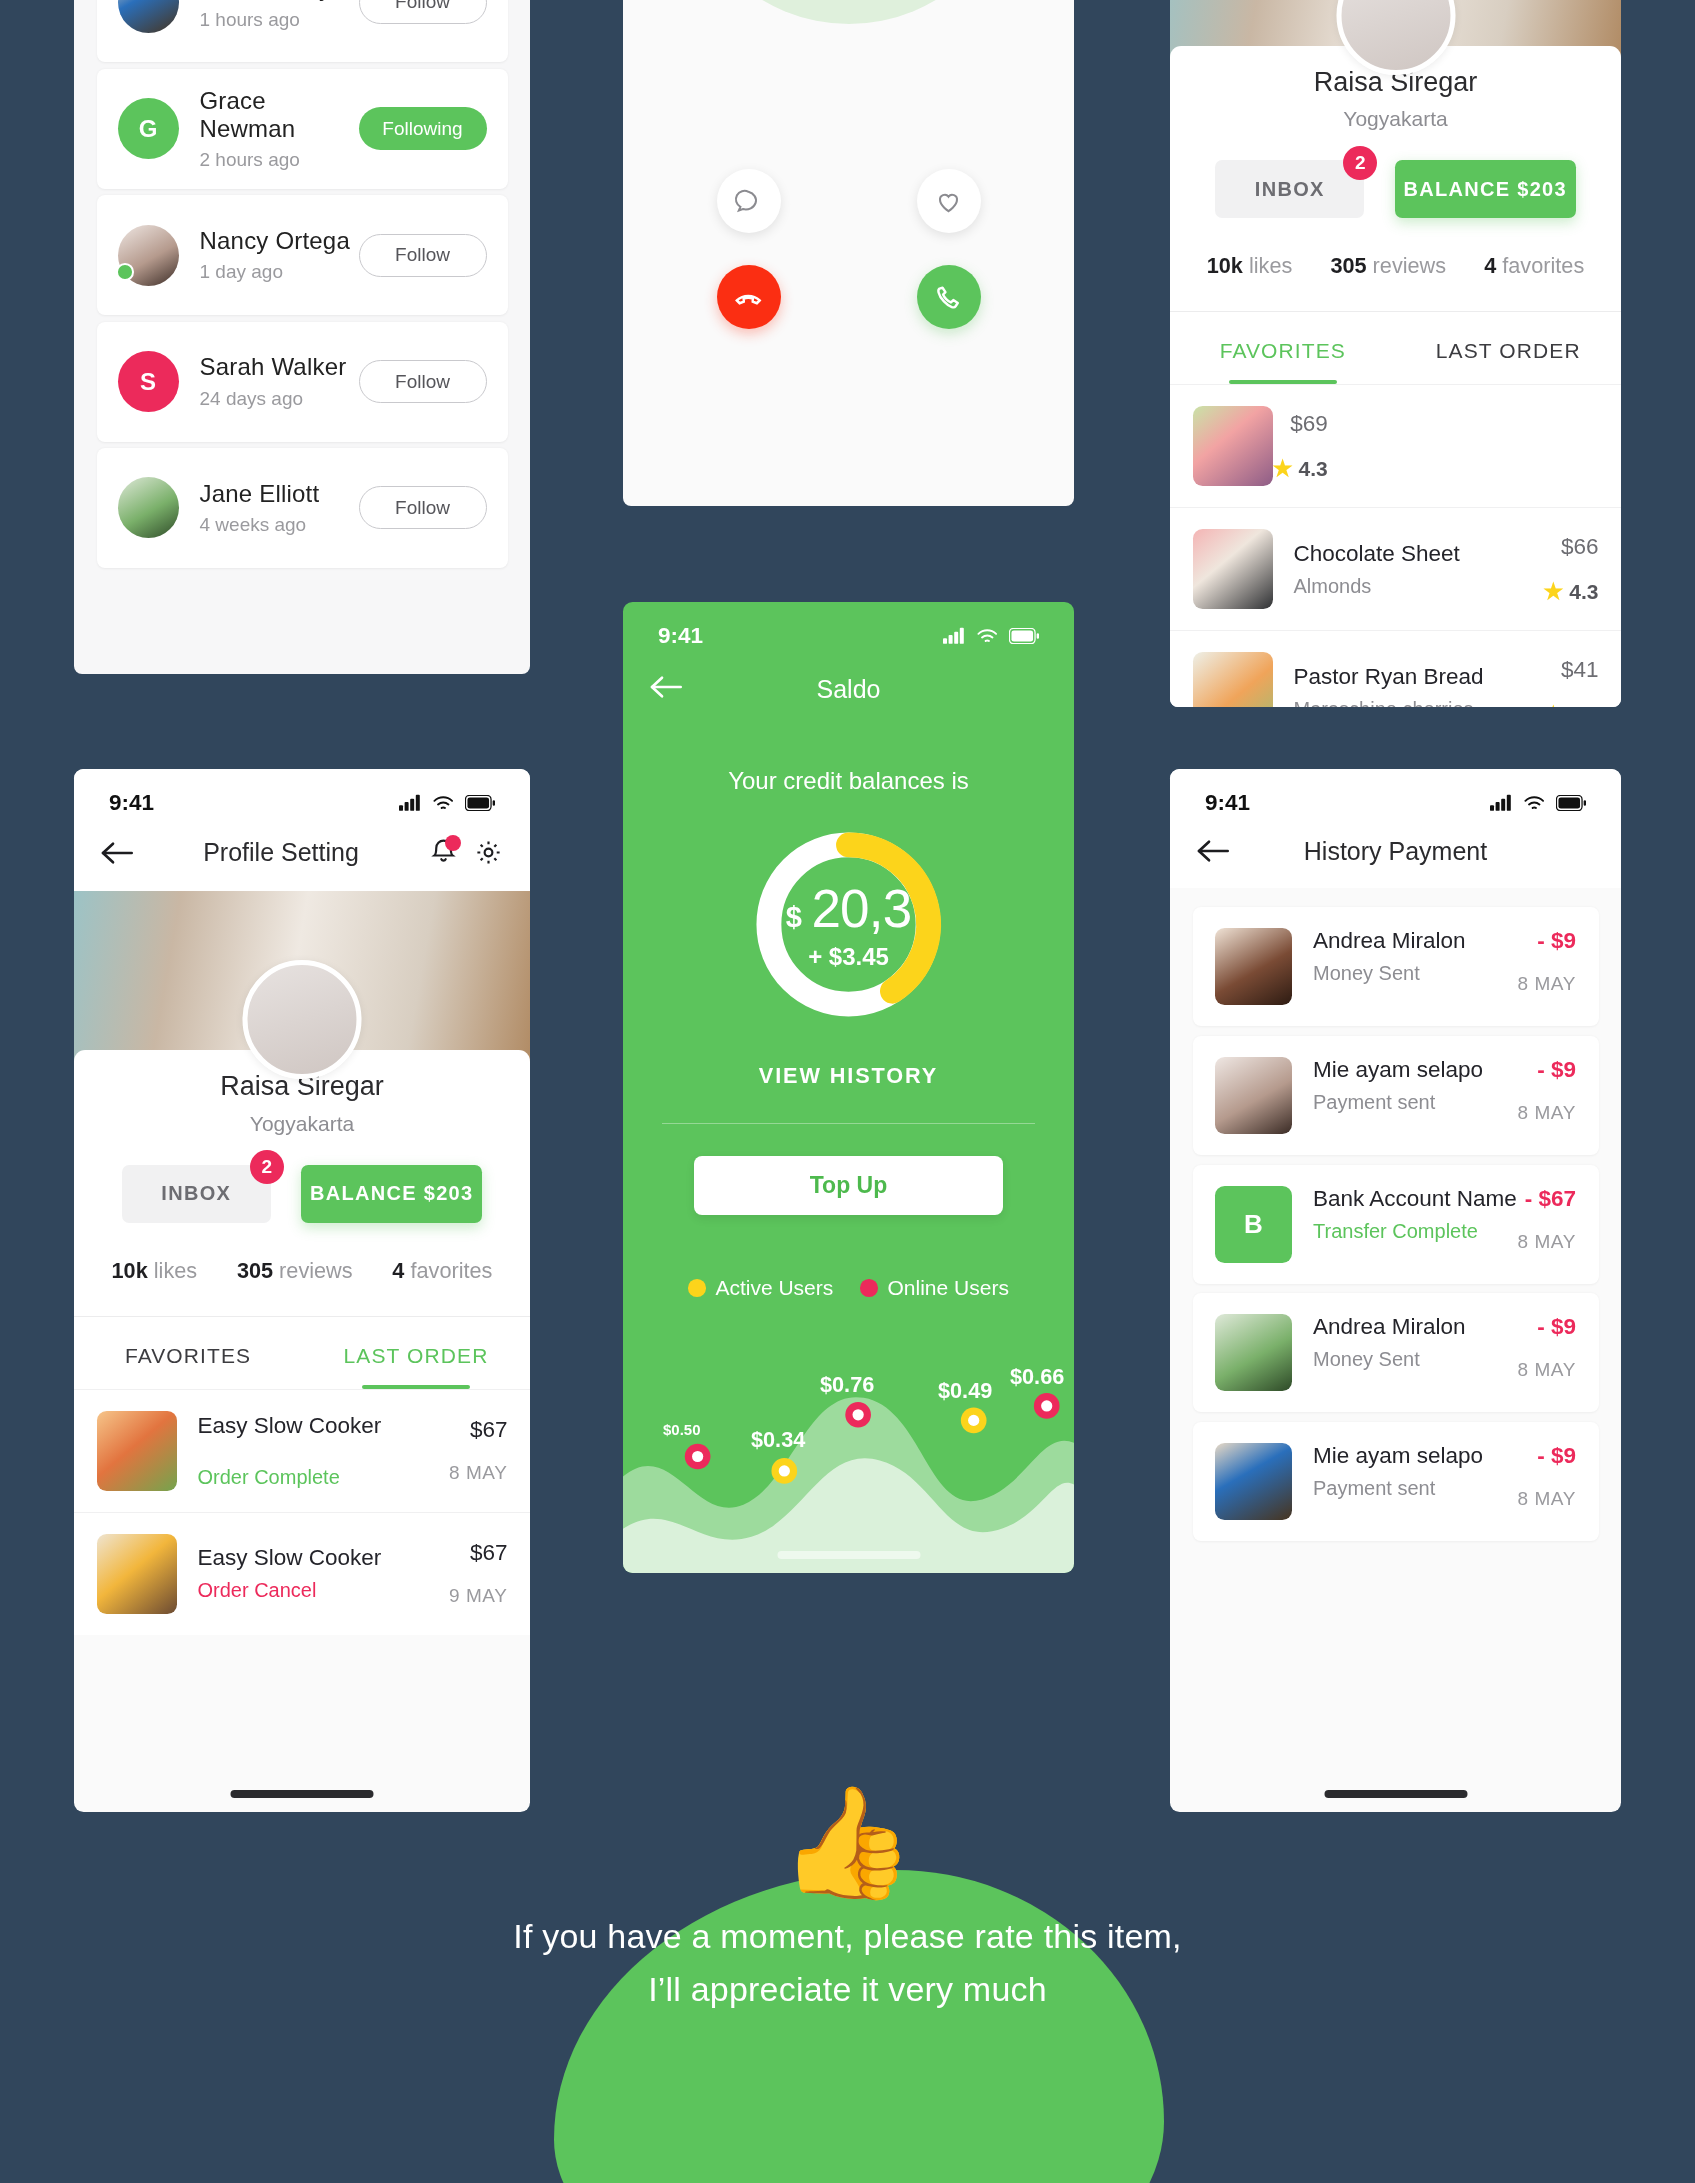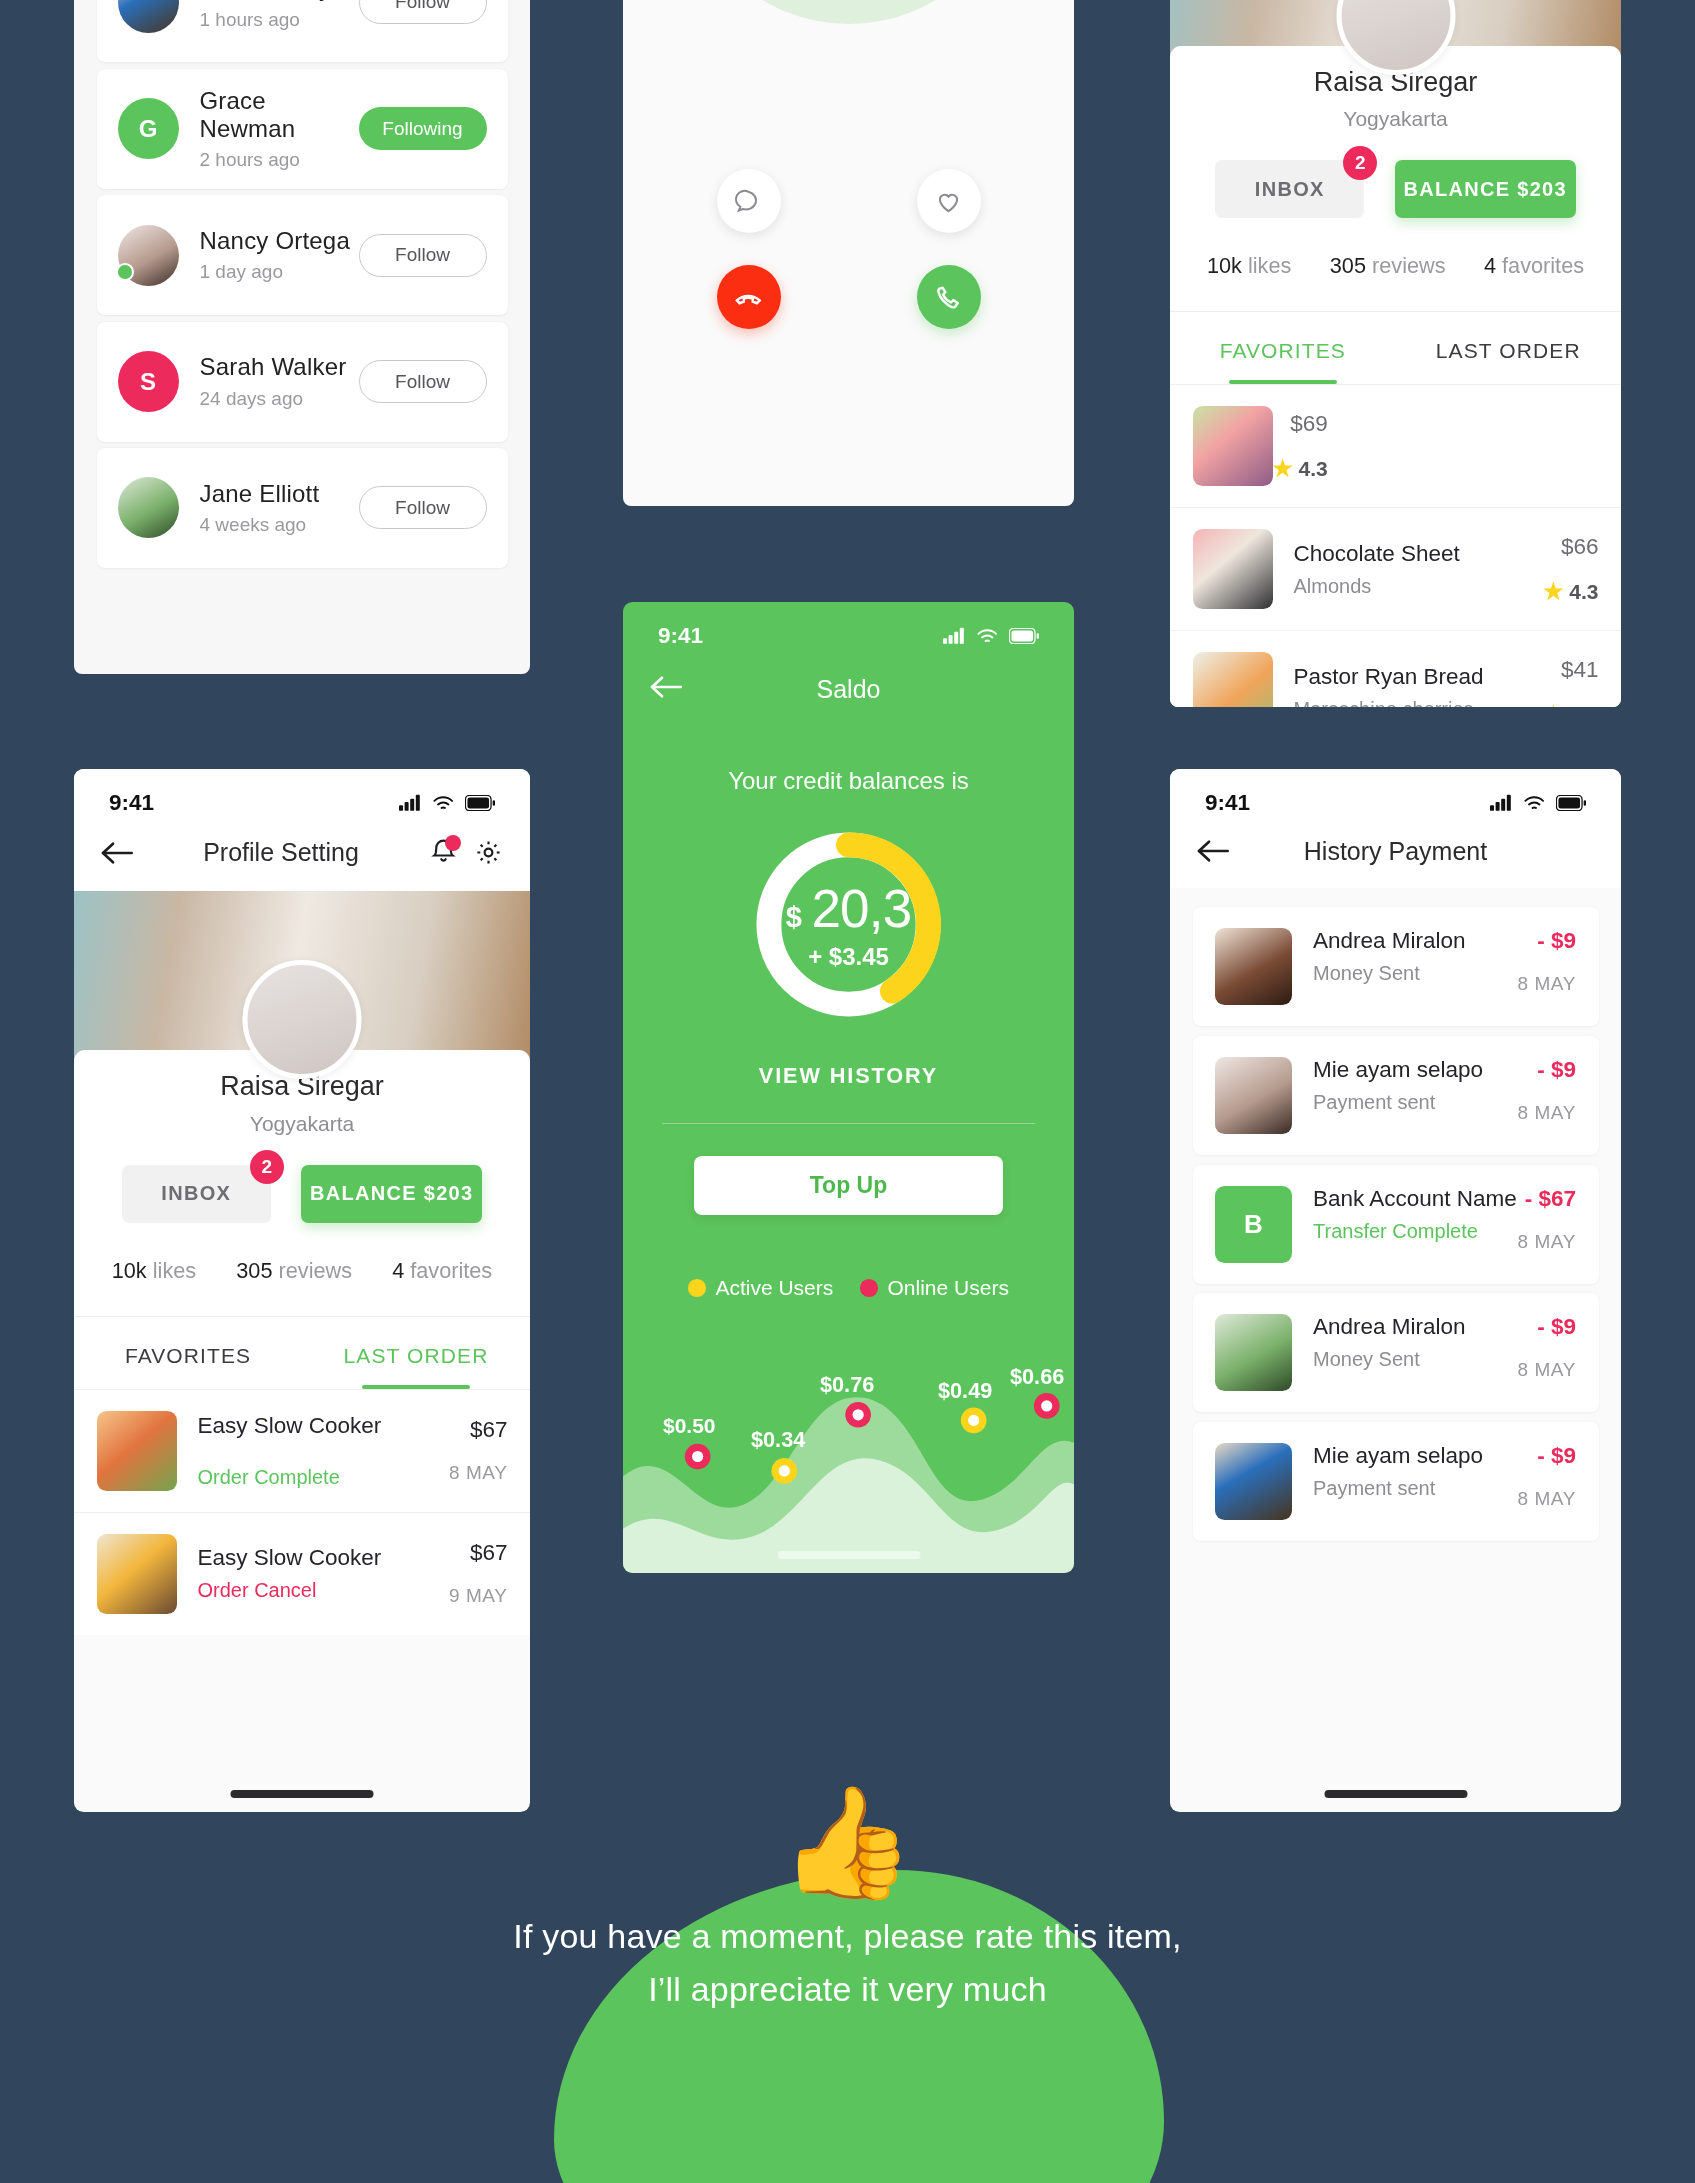--- a/index.html
+++ b/index.html
@@ -60,21 +60,21 @@
   .pbtns { display:flex; justify-content:center; gap:30.5px; margin-top:29px; }
   .pbtn { height:58px; border-radius:7.2px; display:flex; align-items:center; justify-content:center;
           font-size:20px; letter-spacing:1.3px; font-weight:bold; position:relative; cursor:pointer; }
   .pbtn.inbox { width:149px; background:#f1f1f2; color:#6d6d72; }
   .pbtn.balance { width:181px; background:#5cc45c; color:#fff; box-shadow:0 4.8px 13px rgba(92,196,92,.30); }
   .badge { position:absolute; right:-13px; top:-14.4px; width:34px; height:34px; border-radius:50%;
            background:#ec2a5b; color:#fff; font-size:19px; display:flex; align-items:center;
            justify-content:center; font-weight:bold; letter-spacing:0; }
   .pstats { display:flex; justify-content:space-around; margin-top:35px; padding:0 17.7px 32px; }
   .pstat { font-size:21.7px; color:#9a9a9e; }
-  .pstat b { color:#1f1f22; font-weight:normal; }
+  .pstat b { color:#1f1f22; font-weight:bold; }
   .ptabs { display:flex; border-top:0.8px solid #ececed; }
   .ptab { flex:1; text-align:center; padding:27px 0 21px; font-size:21px;
           letter-spacing:1.1px; color:#3c3c40; position:relative; cursor:pointer; }
   .ptab.active { color:#5cc45c; }
   .ptab.active:after { content:""; position:absolute; left:50%; transform:translateX(-50%);
                        bottom:0; width:108px; height:4px; background:#5cc45c; border-radius:2.4px; }
   .frow { display:flex; align-items:center; padding:21px 22.5px; border-top:0.8px solid #f0f0f1; }
   .fthumb { width:80px; height:80px; border-radius:9.6px; flex:0 0 80px; background-size:cover; background-position:center; }
   .fmeta { flex:1; padding-left:21px; }
   .ftitle { font-size:22.5px; color:#24242a; }
@@ -460,21 +460,21 @@
       <circle cx="201" cy="163" r="16" fill="#fcd41b"></circle>
         <circle cx="201" cy="163" r="7" fill="#fff"></circle>
       <circle cx="293" cy="93" r="16" fill="#ec2a5b"></circle>
         <circle cx="293" cy="93" r="7" fill="#fff"></circle>
       <circle cx="437" cy="100" r="16" fill="#fcd41b"></circle>
         <circle cx="437" cy="100" r="7" fill="#fff"></circle>
       <circle cx="528" cy="82" r="16" fill="#ec2a5b"></circle>
         <circle cx="528" cy="82" r="7" fill="#fff"></circle>
     </svg>
     <div id="chart-labels">
-  <div style="position:absolute;left:40px;bottom:135px;color:#fff;font-size:21px;font-weight:bold;">$0.50</div>
+  <div style="position:absolute;left:40px;bottom:135px;color:#fff;font-size:15px;font-weight:bold;">$0.50</div>
   <div style="position:absolute;left:128px;bottom:120px;color:#fff;font-size:21.7px;font-weight:bold;">$0.34</div>
   <div style="position:absolute;left:197px;bottom:175px;color:#fff;font-size:21.7px;font-weight:bold;">$0.76</div>
   <div style="position:absolute;left:315px;bottom:169px;color:#fff;font-size:21.7px;font-weight:bold;">$0.49</div>
   <div style="position:absolute;left:387px;bottom:183px;color:#fff;font-size:21.7px;font-weight:bold;">$0.66</div>
       </div>
   </div>
   <div class="home-ind"></div>
 </div>
 
 <div class="screen" id="s-history">

